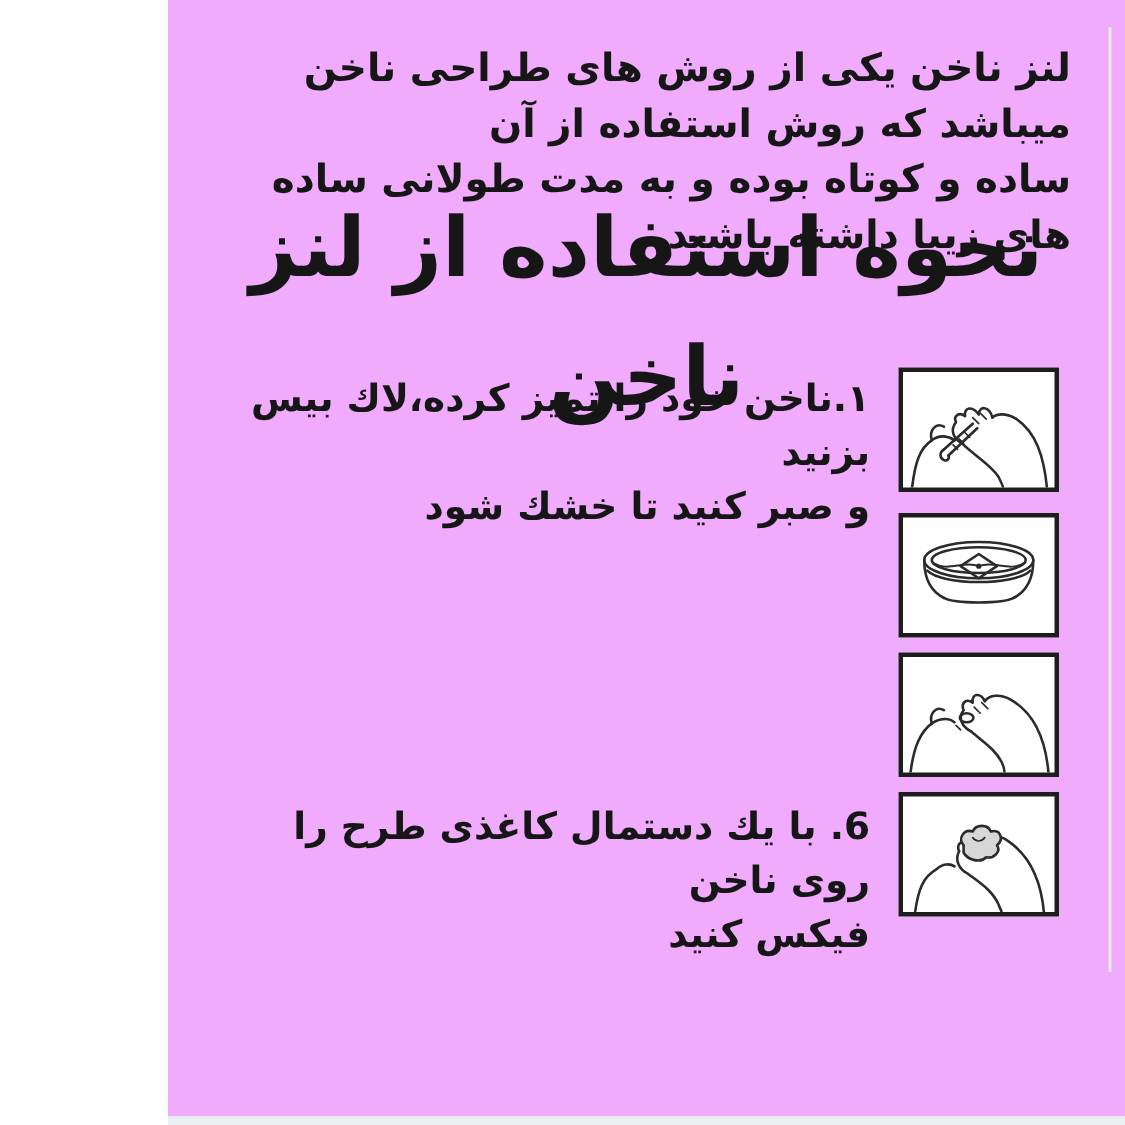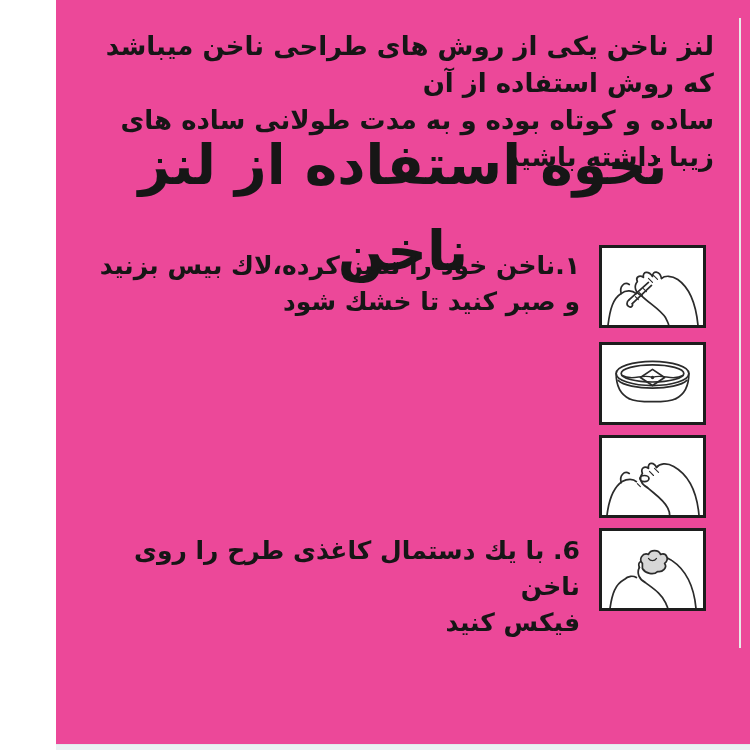--- a/index.html
+++ b/index.html
@@ -1,19 +1,19 @@
 <!DOCTYPE html>
 <html lang="fa" dir="rtl"><head>
 <meta charset="utf-8">
 <style>
   html,body{margin:0;padding:0;background:#ffffff;}
   .page{
     position:relative;
-    width:694px;height:750px;
-    background:#ec4899;
+    width:638px;height:750px;
+    background:#f0abfc;
     overflow:hidden;
     direction:rtl;
     font-family:"DejaVu Sans","Liberation Sans",sans-serif;
     color:#161616;
   }
   .intro{
     position:absolute;top:28px;right:36px;left:40px;
     text-align:right;
     font-size:26px;font-weight:700;line-height:37px;
   }

